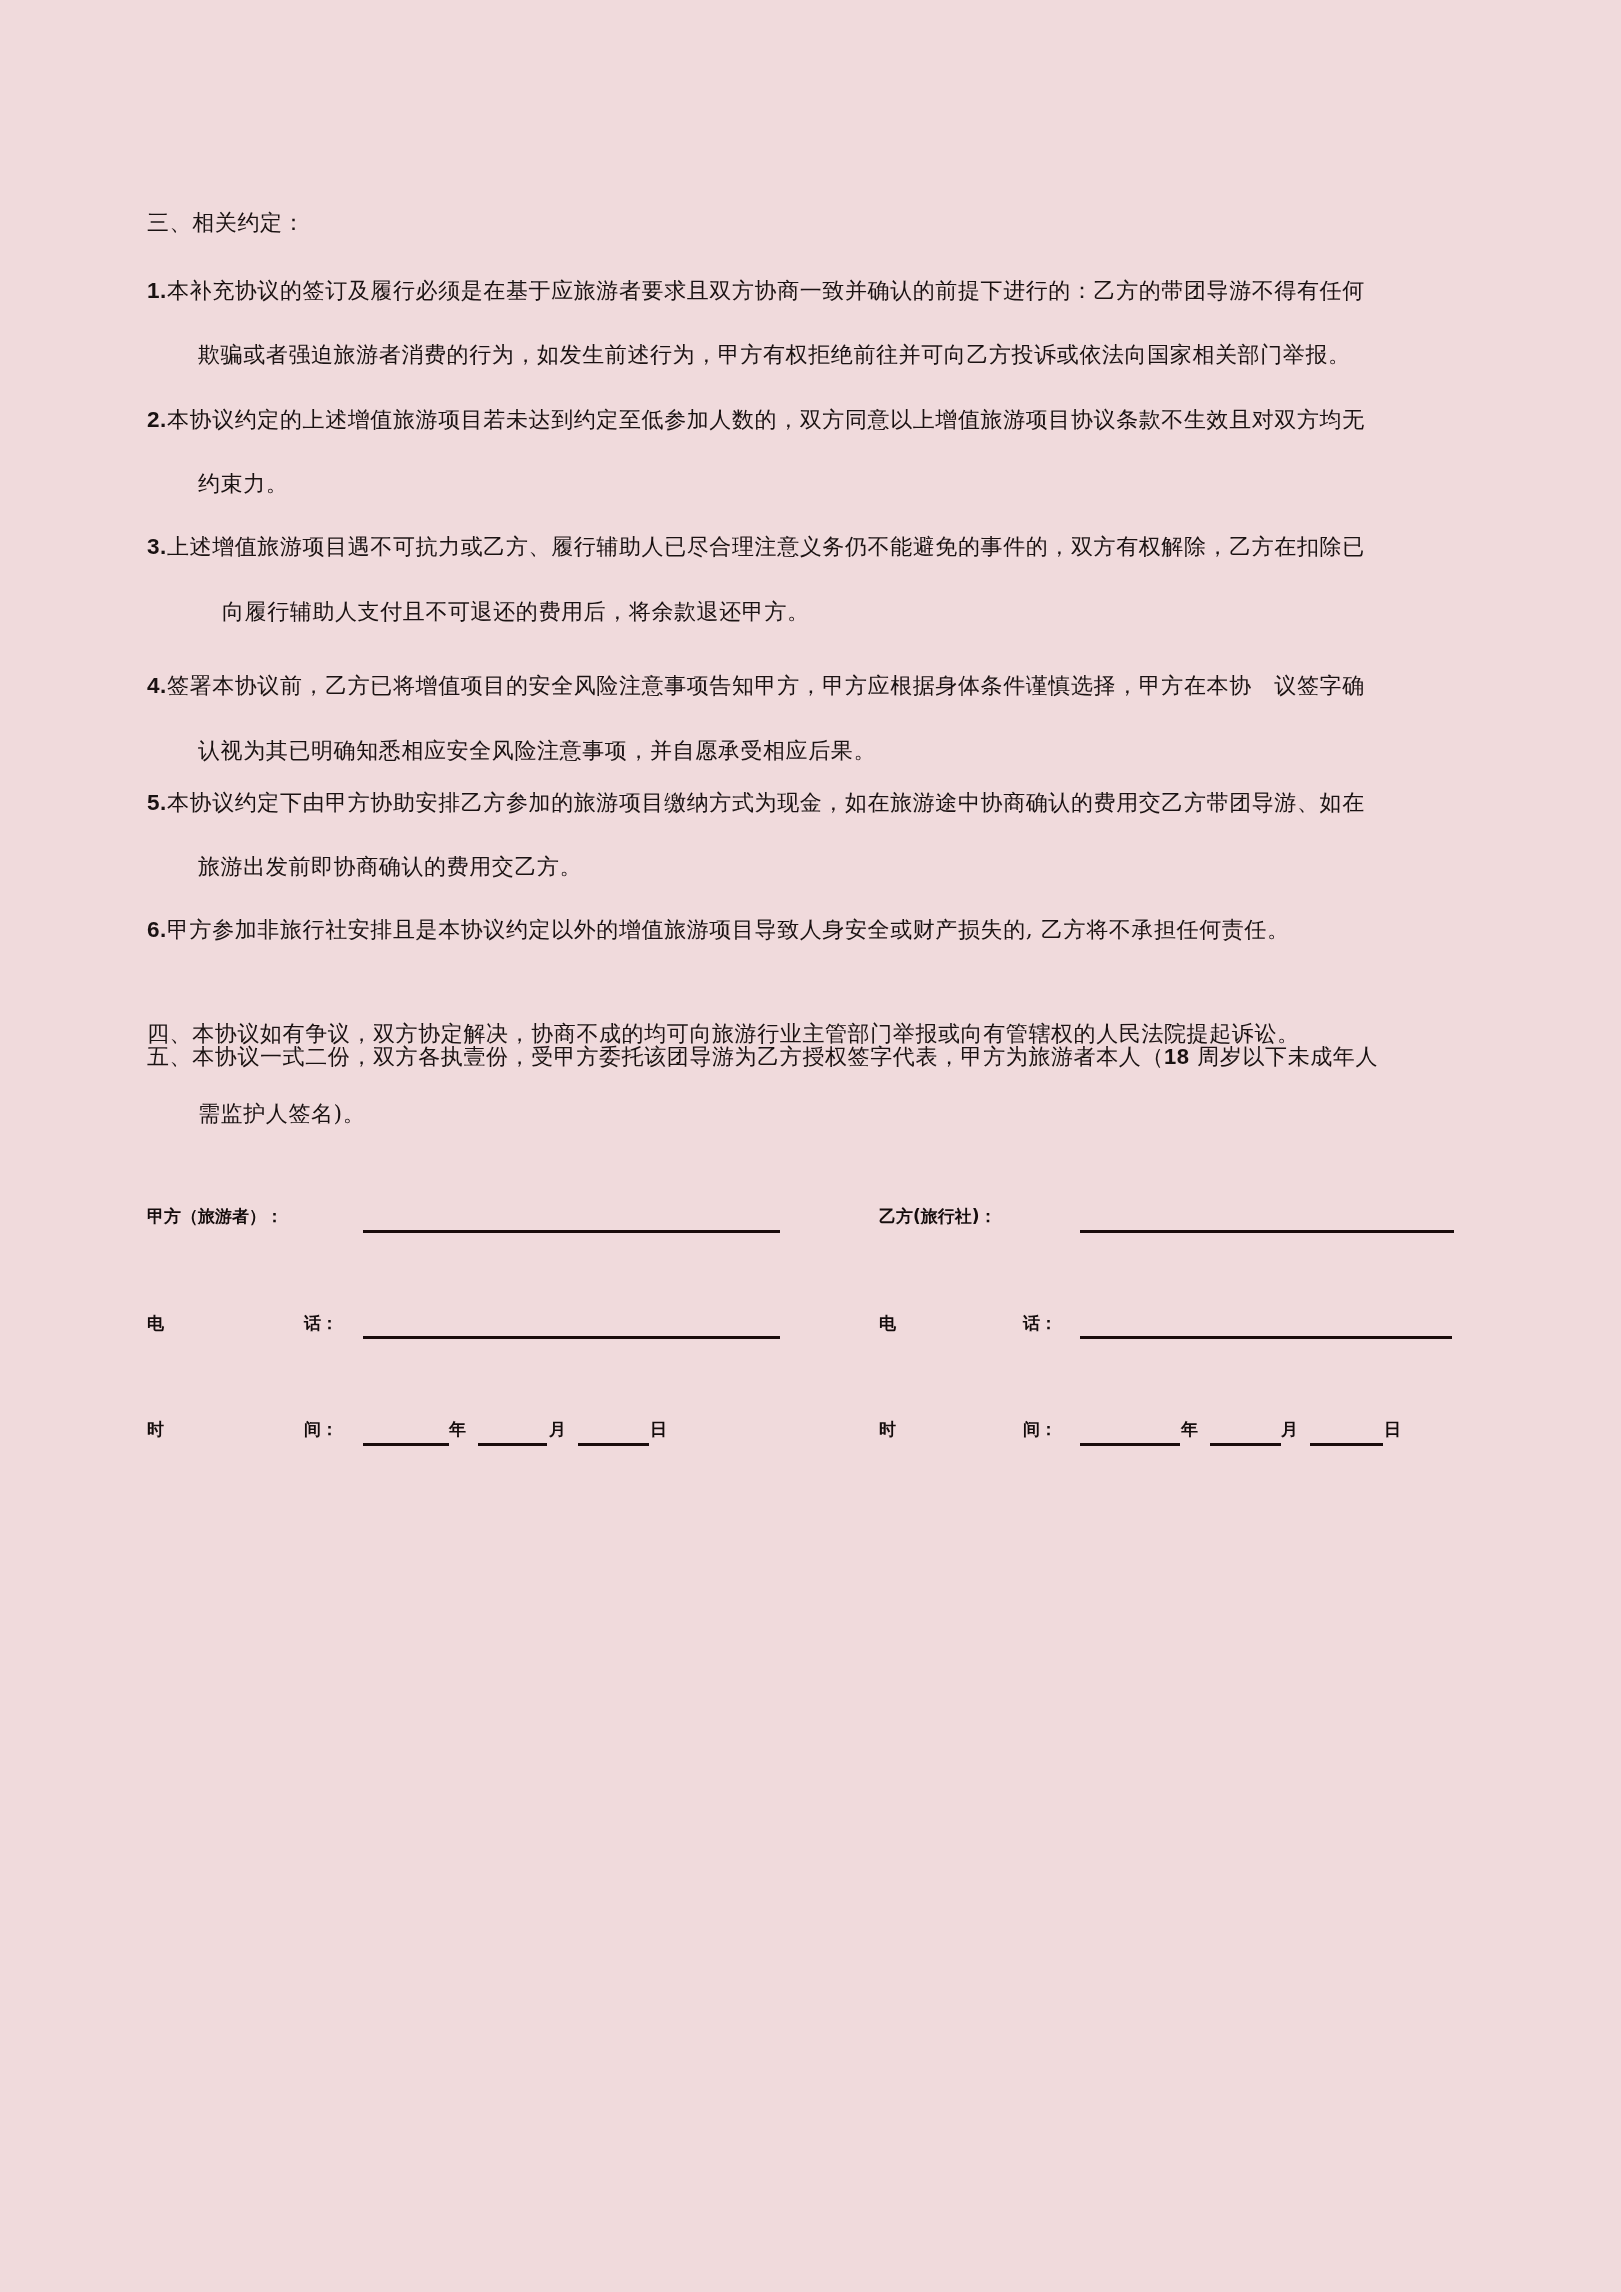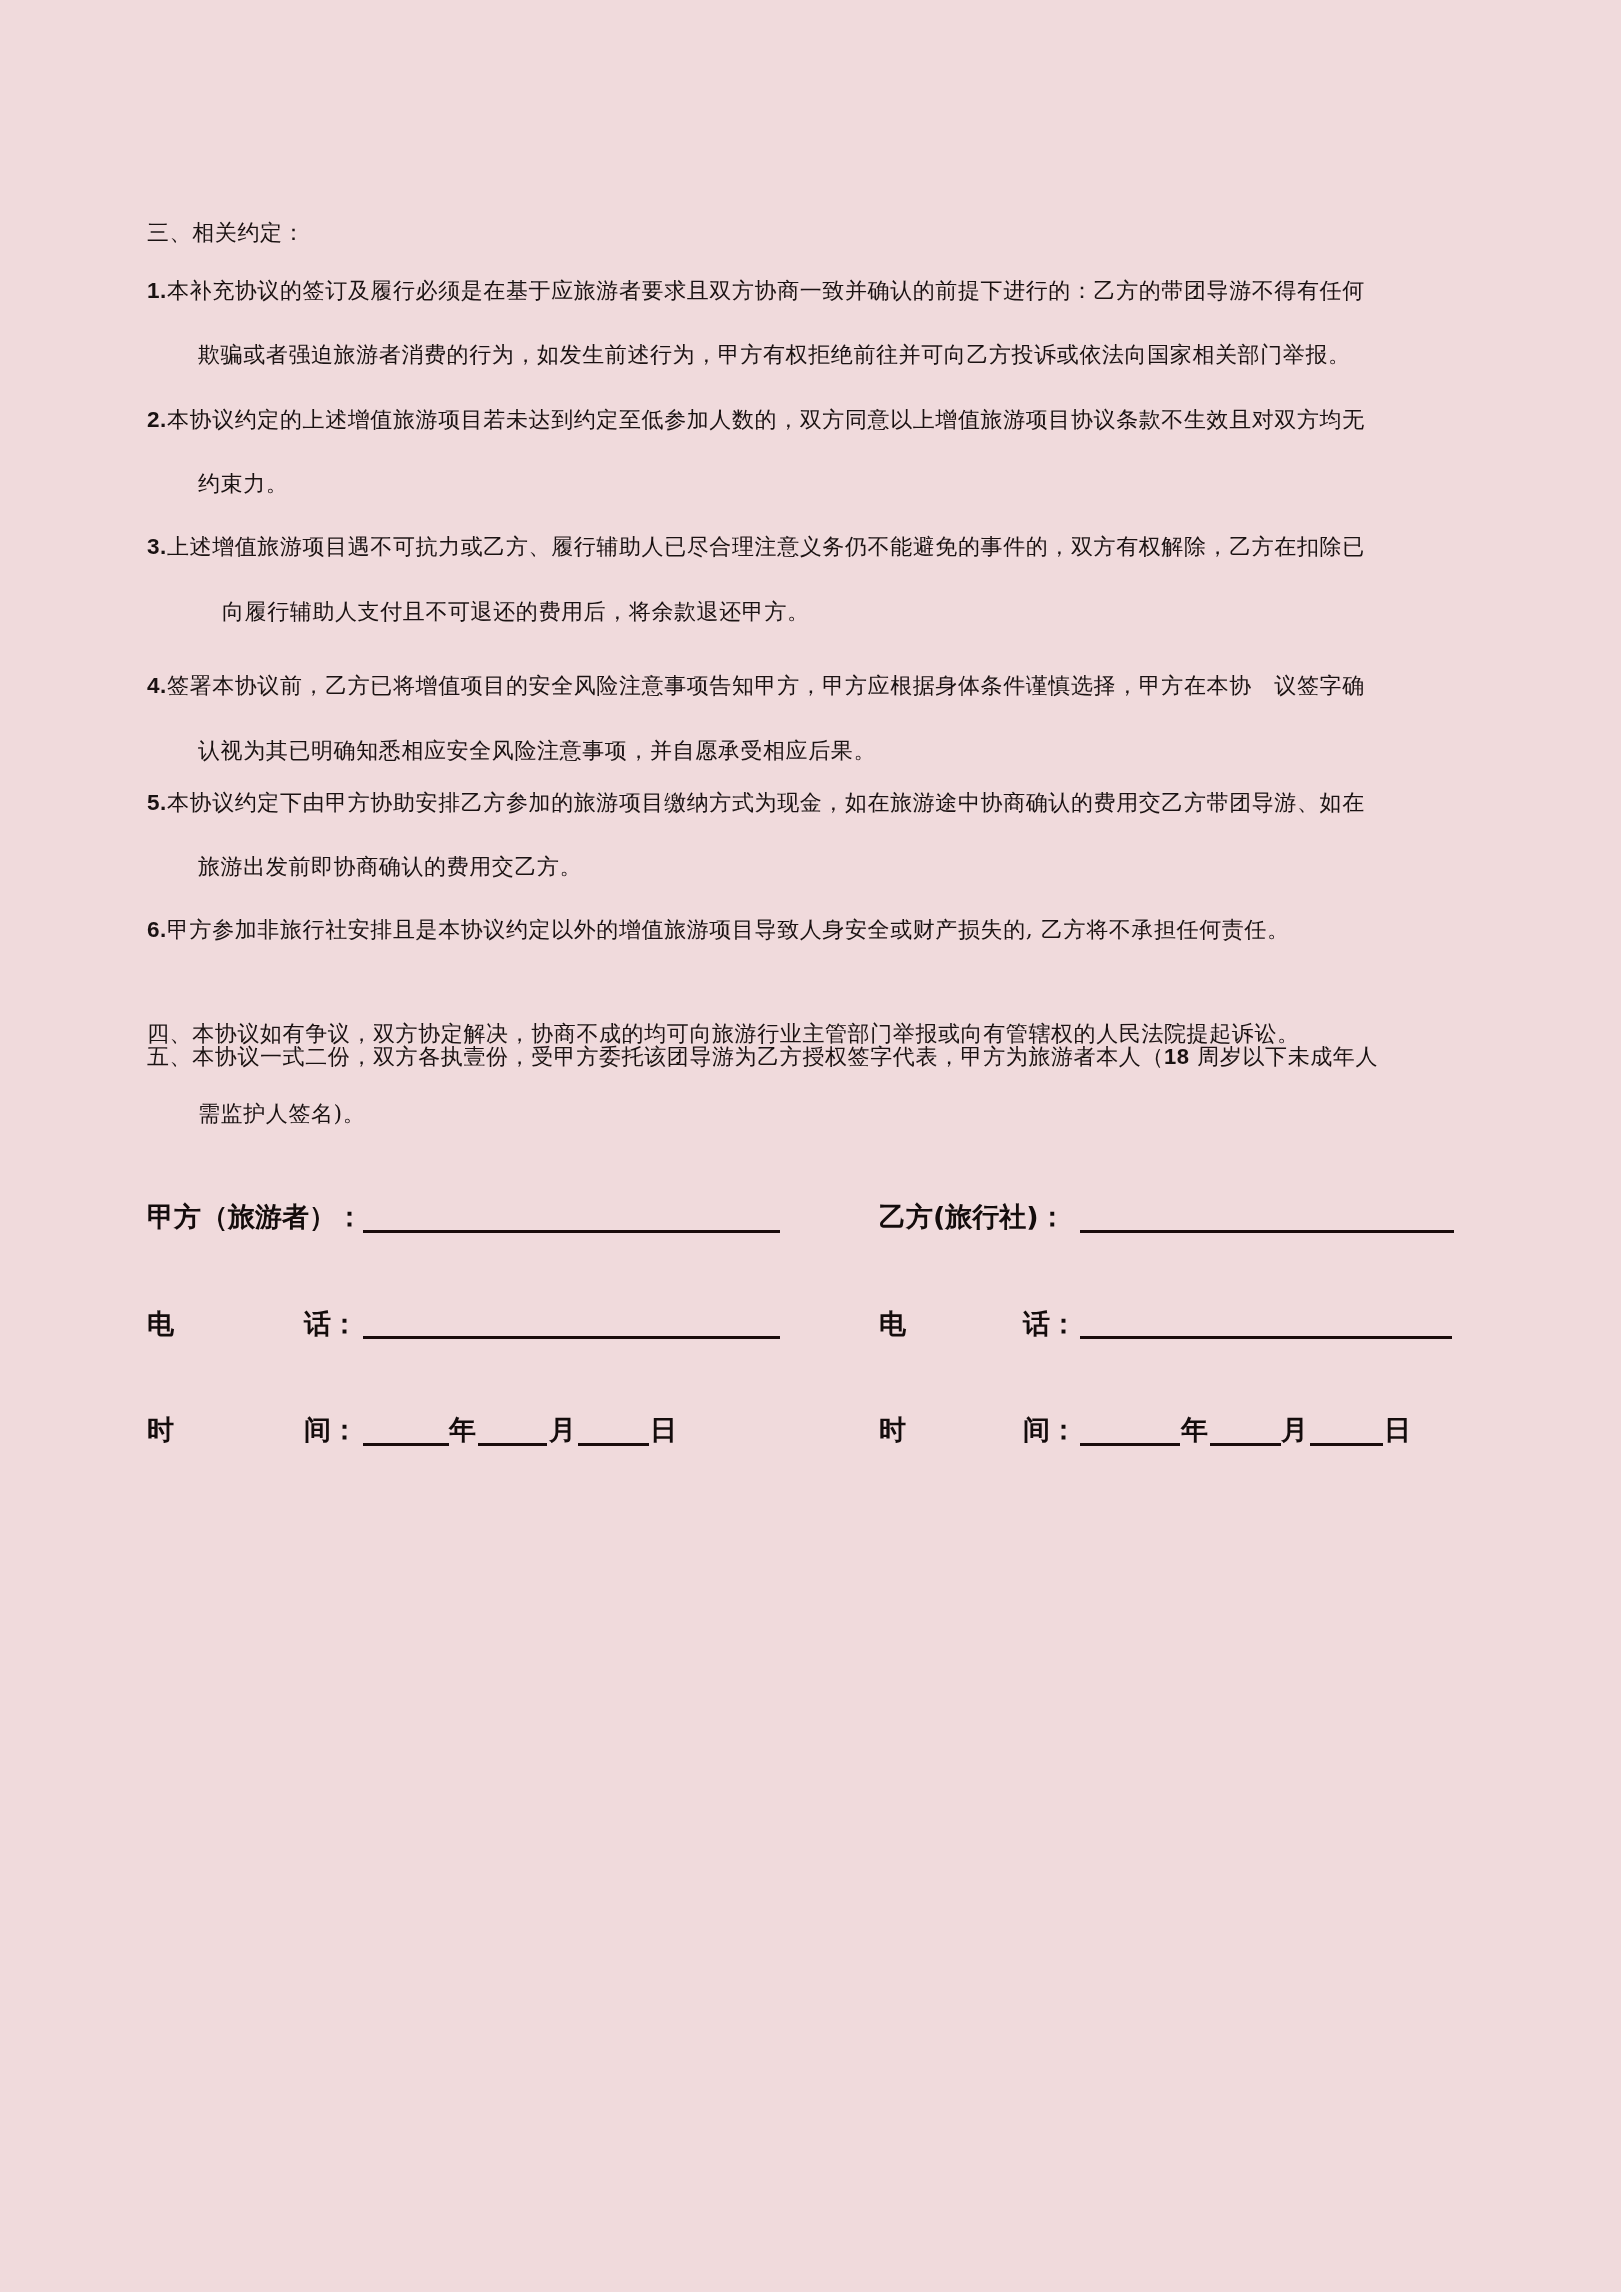--- a/index.html
+++ b/index.html
@@ -36,37 +36,37 @@
       font-size: 22.5px;
     }
     .boldnum {
       font-family: Liberation Sans, sans-serif;
       font-weight: bold;
     }
     .sig {
       position: absolute;
       font-family: "DejaVu Sans", "Liberation Sans", sans-serif;
       font-weight: bold;
-      font-size: 27px;
+      font-size: 17px;
       line-height: 33px;
       white-space: nowrap;
       color: #140c0c;
     }
     .blank {
       position: absolute;
       height: 2.9px;
       background: #1a0c0c;
     }
   </style>
 </head>
 <body>
 
 <div class="page">
 
-  <div class="line" style="top:220px;font-family:Liberation Mono, monospace;">三、相关约定：</div>
+  <div class="line" style="top:208px;">三、相关约定：</div>
 
   <div class="line" style="top:276px;">
     <span class="num">1.</span><span>本补充协议的签订及履行必须是在基于应旅游者要求且双方协商一致并确认的前提下进行的：乙方的带团导游不得有任何</span>
   </div>
   <div class="line indent" style="top:340px;">欺骗或者强迫旅游者消费的行为，如发生前述行为，甲方有权拒绝前往并可向乙方投诉或依法向国家相关部门举报。</div>
 
   <div class="line" style="top:405px;">
     <span class="num">2.</span><span>本协议约定的上述增值旅游项目若未达到约定至低参加人数的，双方同意以上增值旅游项目协议条款不生效且对双方均无</span>
   </div>
   <div class="line indent" style="top:469px;">约束力。</div>

